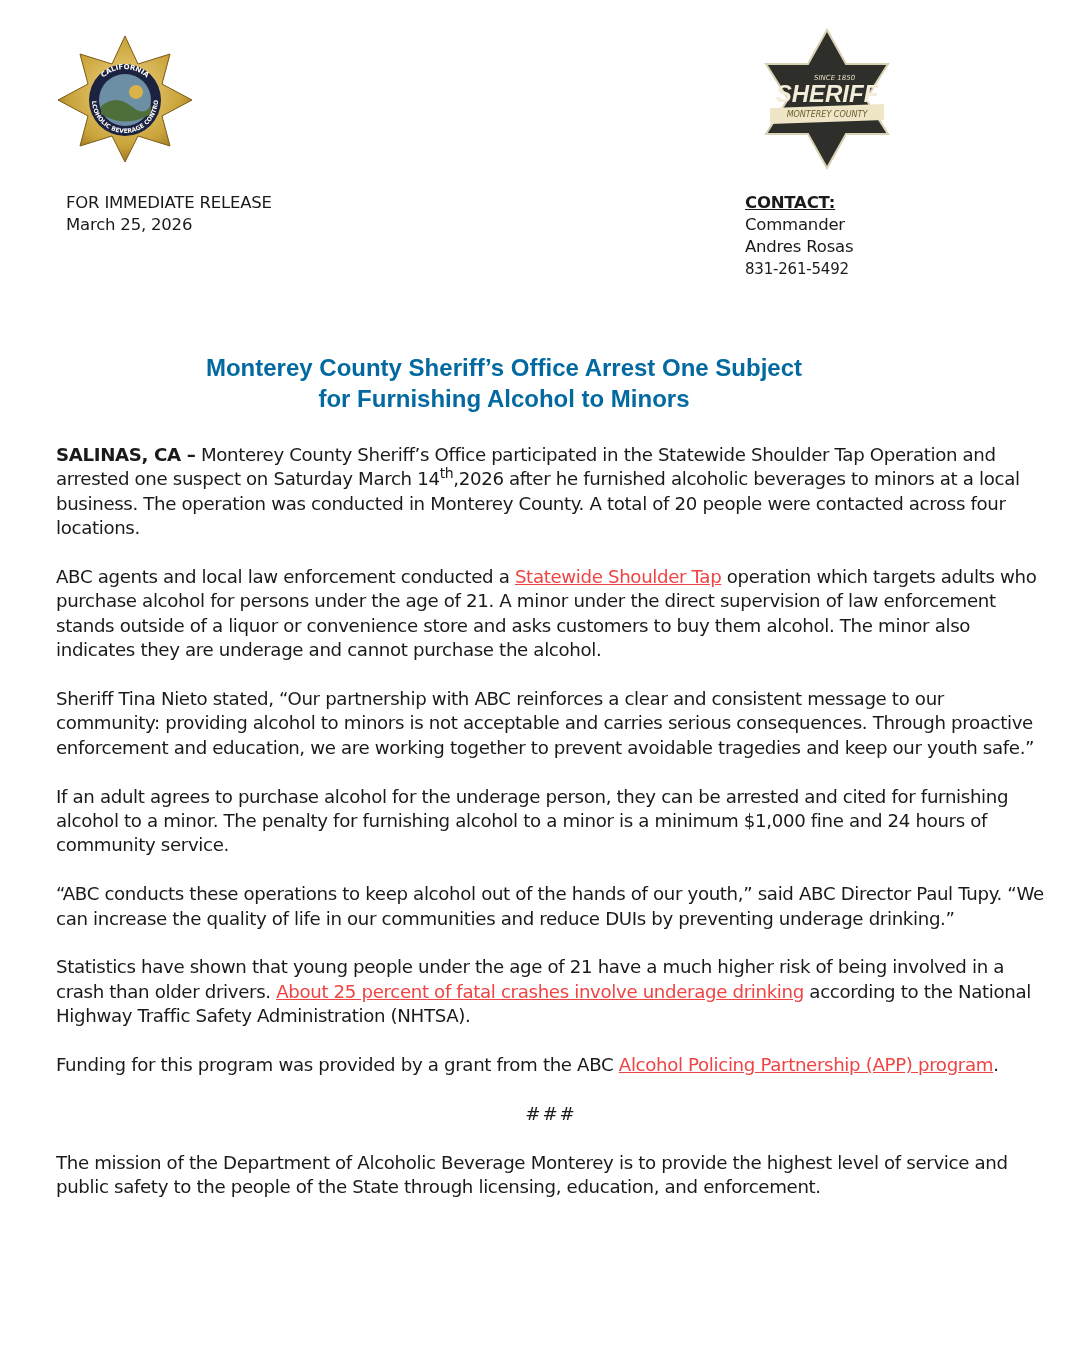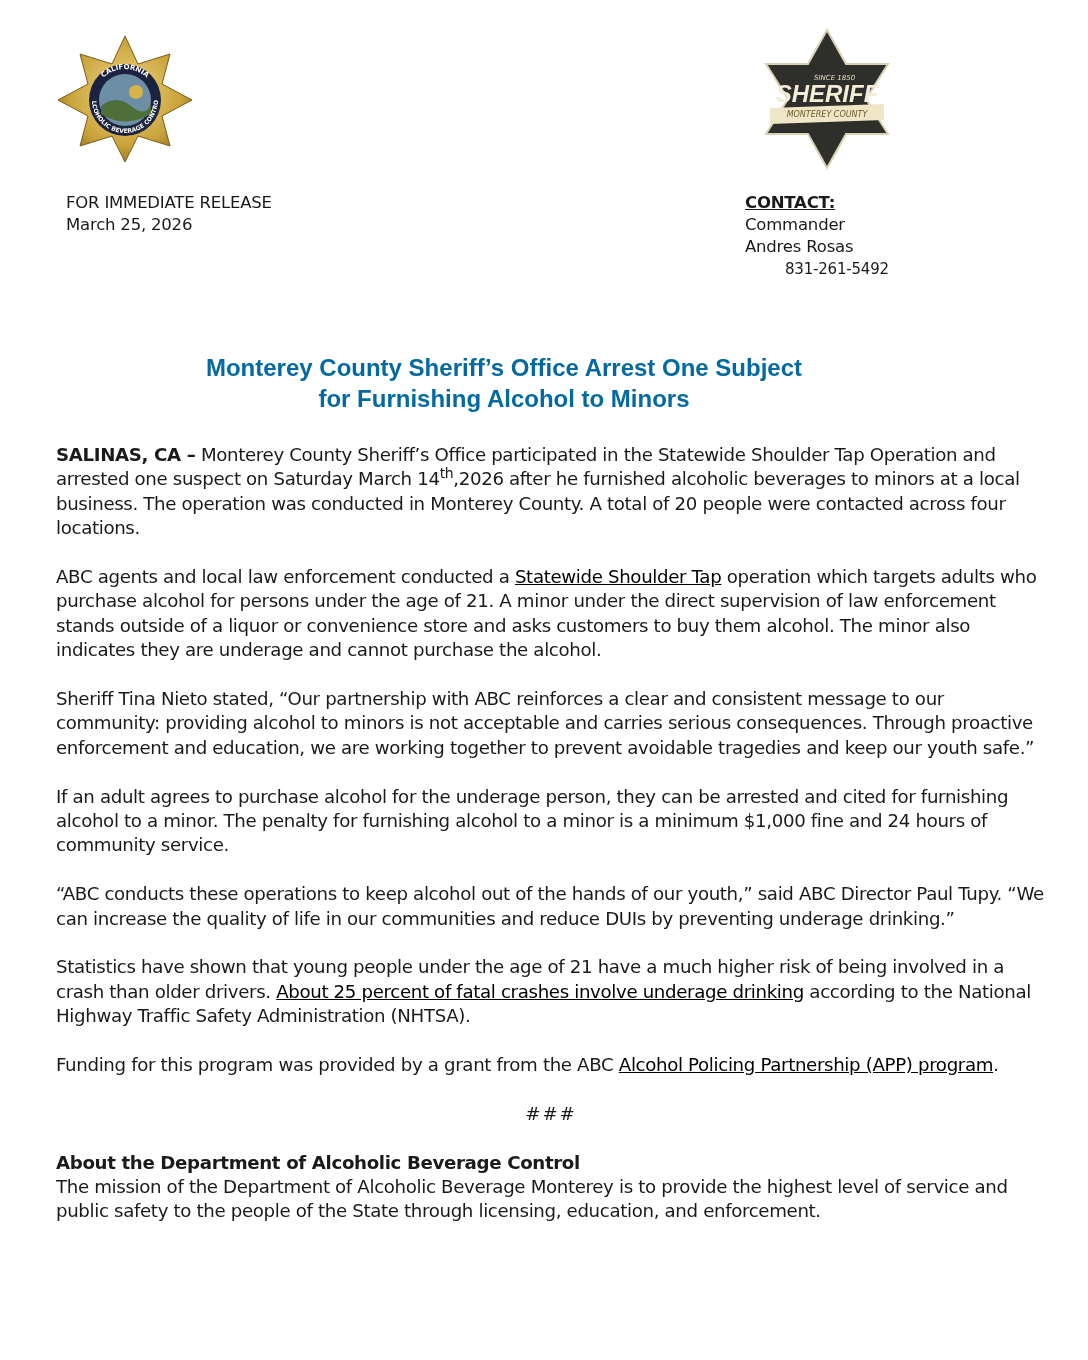--- a/index.html
+++ b/index.html
@@ -4,28 +4,28 @@
 <style>
   html, body { margin:0; padding:0; background:#ffffff; }
   body { width:1088px; height:1360px; position:relative; overflow:hidden;
          font-family:"DejaVu Sans", sans-serif; color:#1a1a1a; }
   .abs { position:absolute; }
   .logo-left { left:56px; top:34px; width:138px; height:130px; }
   .logo-right { left:762px; top:28px; width:130px; height:142px;font-style:italic; }
   .hdr { font-size:16.5px; line-height:22px; letter-spacing:-0.2px; }
   .hdr-left { left:66px; top:192px; }
   .hdr-right { left:745px; top:192px; }
-  .hdr-right .phone { font-size:15px;margin-left:40px; }
+  .hdr-right .phone { font-size:15px; }
   .bold { font-weight:bold;text-decoration:underline; }
   .title { left:0; width:1008px; top:352px; text-align:center;
            font-family:"Liberation Sans", sans-serif; font-weight:bold;
            font-size:24px; line-height:31px; color:#0369a1; }
   .body { left:56px; width:990px; top:443px; font-size:18.2px; line-height:24.4px; letter-spacing:-0.35px; }
   .body p { margin:0 0 24.4px 0; }
-  .body a { color:#000000; text-decoration:underline;margin-top:24px; }
+  .body a { color:#ef4444; text-decoration:underline;margin-top:24px; }
   sup { font-size:14px; line-height:0; vertical-align:super; }
   .sep { text-align:center; margin:0 0 24.4px 0; letter-spacing:2px; }
   .about-h { font-weight:bold; margin:0 !important; }
 </style>
 </head>
 <body>
 
 <div class="abs logo-left">
   <svg width="138" height="130" viewBox="0 0 138 130">
     <defs>
@@ -88,15 +88,14 @@
   <p>Sheriff Tina Nieto stated, “Our partnership with ABC reinforces a clear and consistent message to our community: providing alcohol to minors is not acceptable and carries serious consequences. Through proactive enforcement and education, we are working together to prevent avoidable tragedies and keep our youth safe.”</p>
   <p>If an adult agrees to purchase alcohol for the underage person, they can be arrested and cited for furnishing alcohol to a minor. The penalty for furnishing alcohol to a minor is a minimum $1,000 fine and 24 hours of community service.</p>
   <p>“ABC conducts these operations to keep alcohol out of the hands of our youth,” said ABC Director Paul Tupy. “We can increase the quality of life in our communities and reduce DUIs by preventing underage drinking.”</p>
   <p>
     <span>Statistics have shown that young people under the age of 21 have a much higher risk of being involved in a crash than older drivers. </span><a href="#">About 25 percent of fatal crashes involve underage drinking</a><span> according to the National Highway Traffic Safety Administration (NHTSA).</span>
   </p>
   <p>
     <span>Funding for this program was provided by a grant from the ABC </span><a href="#">Alcohol Policing Partnership (APP) program</a><span>.</span>
   </p>
   <div class="sep">###</div>
-  <p class="about-h">About the Department of Alcoholic Beverage Control</p>
   <p>The mission of the Department of Alcoholic Beverage Monterey is to provide the highest level of service and public safety to the people of the State through licensing, education, and enforcement.</p>
 </div>
 
 </body></html>

